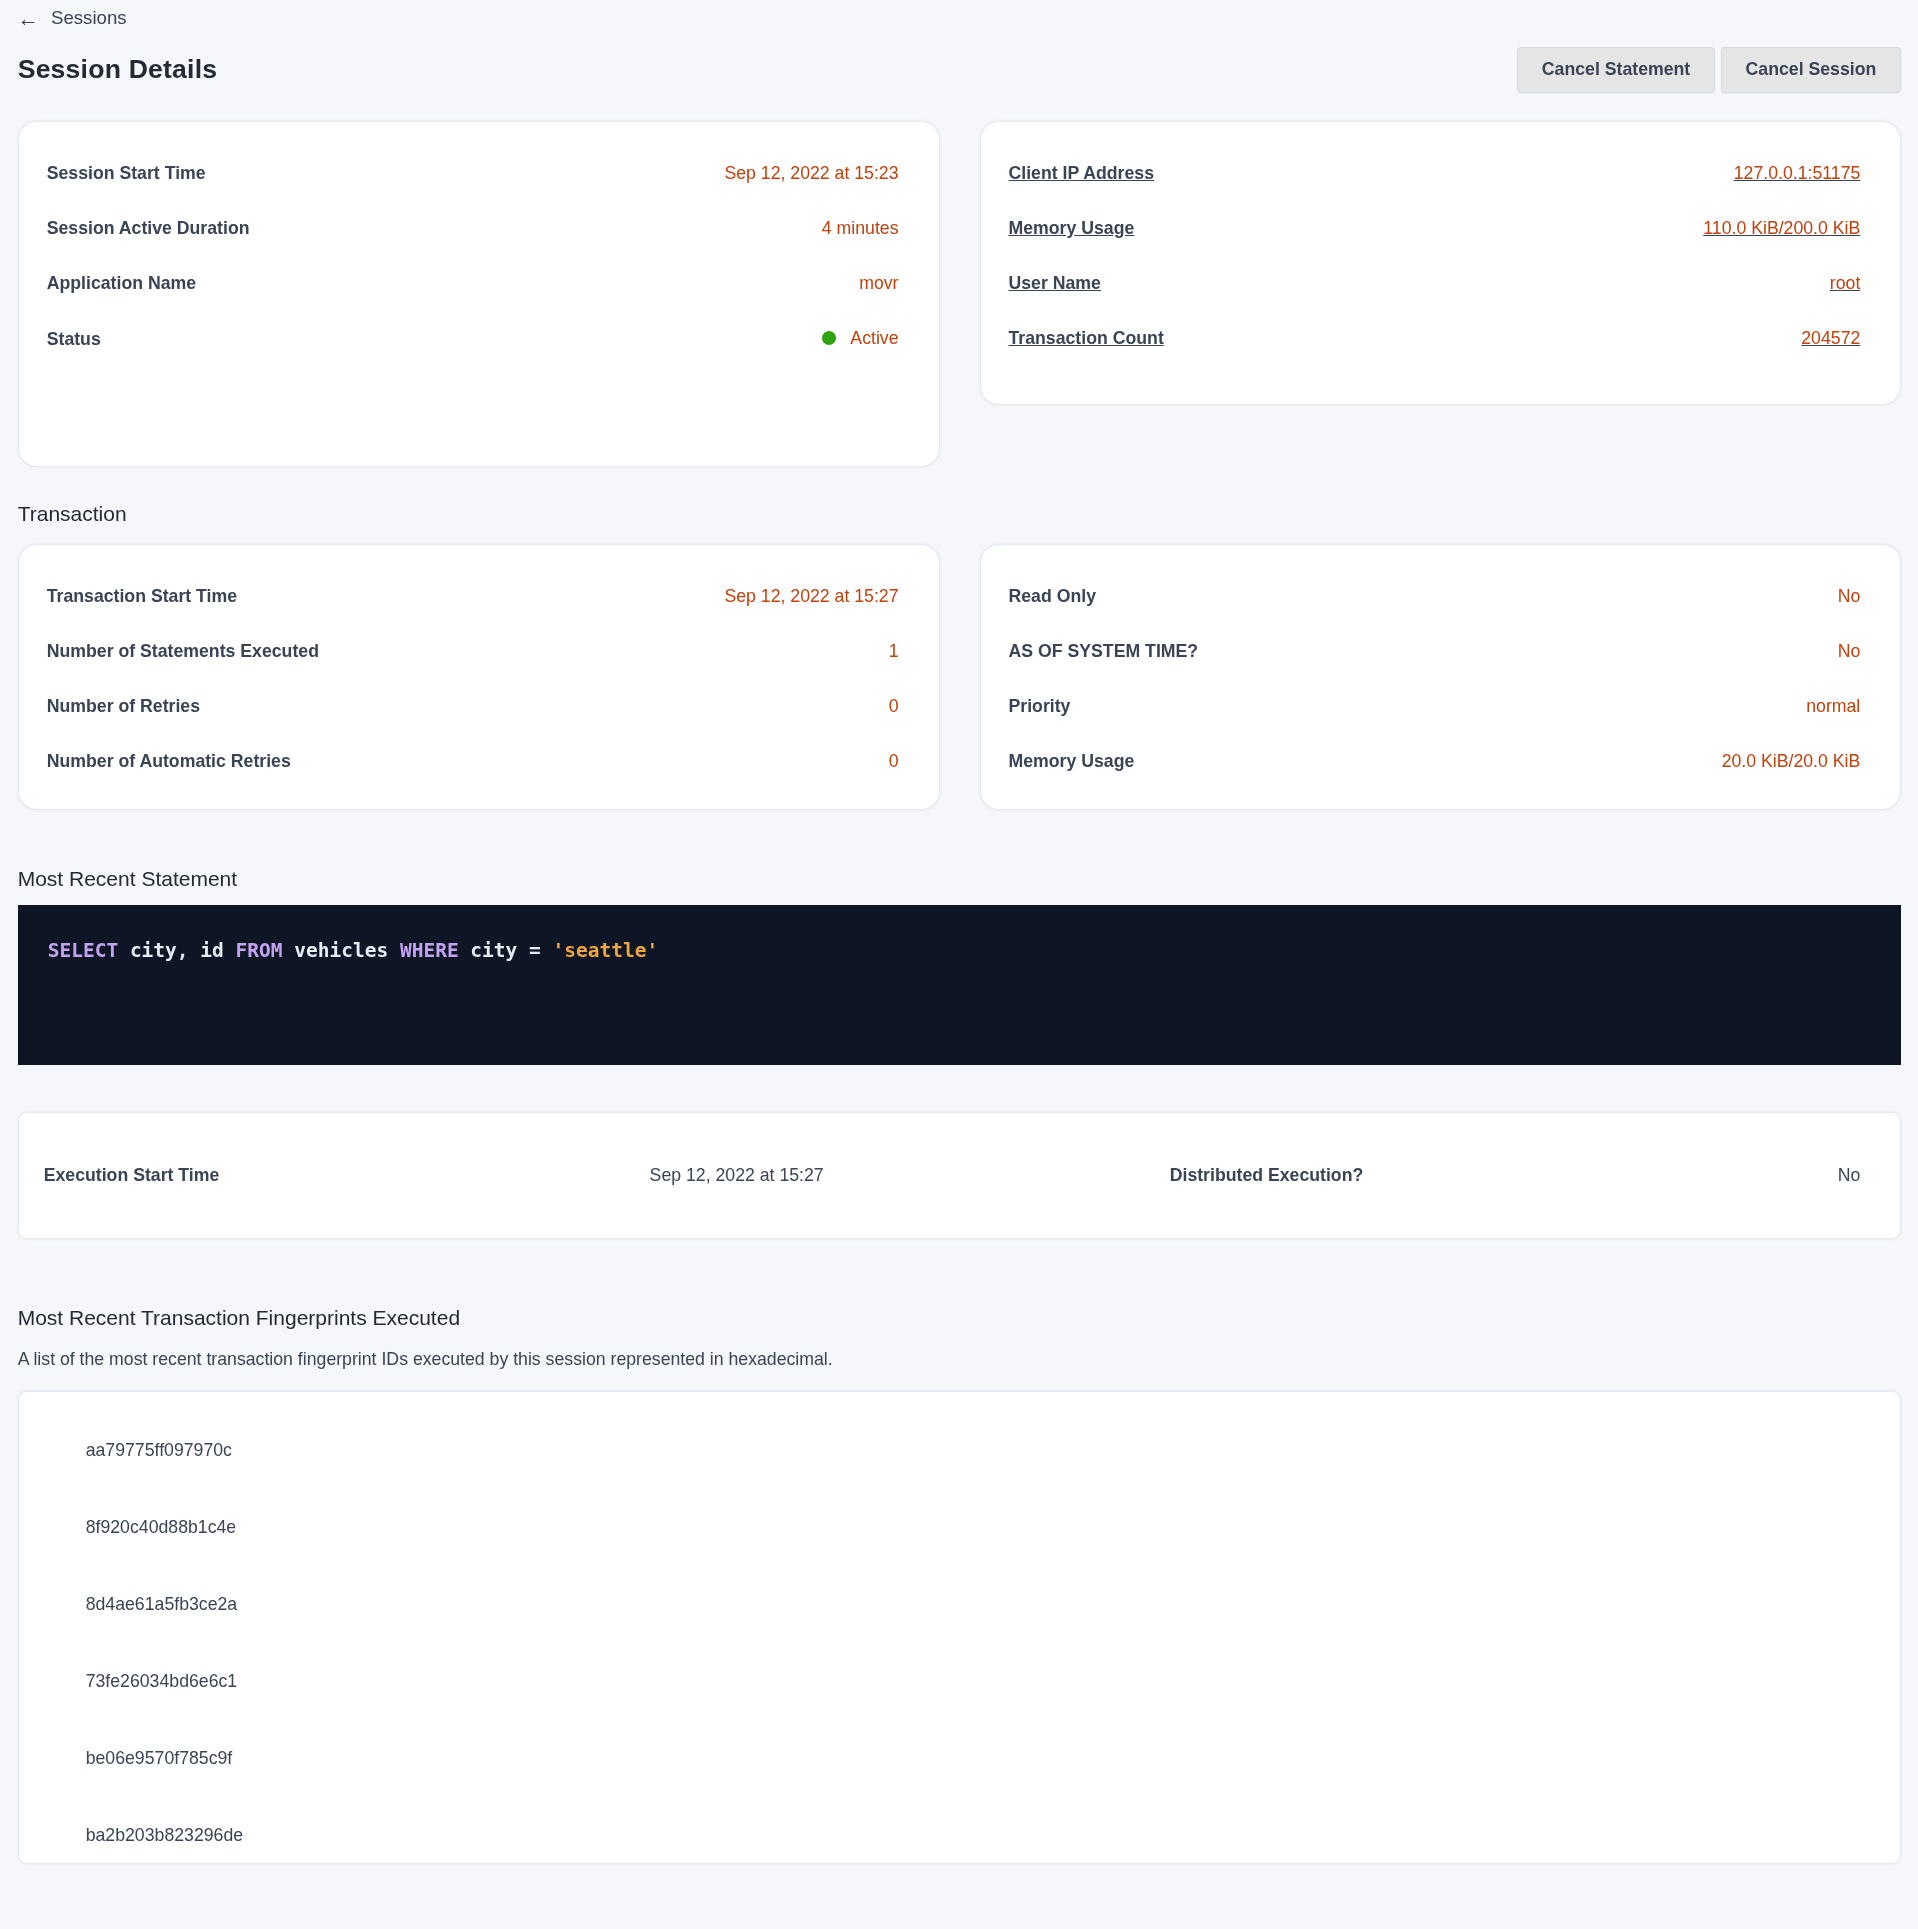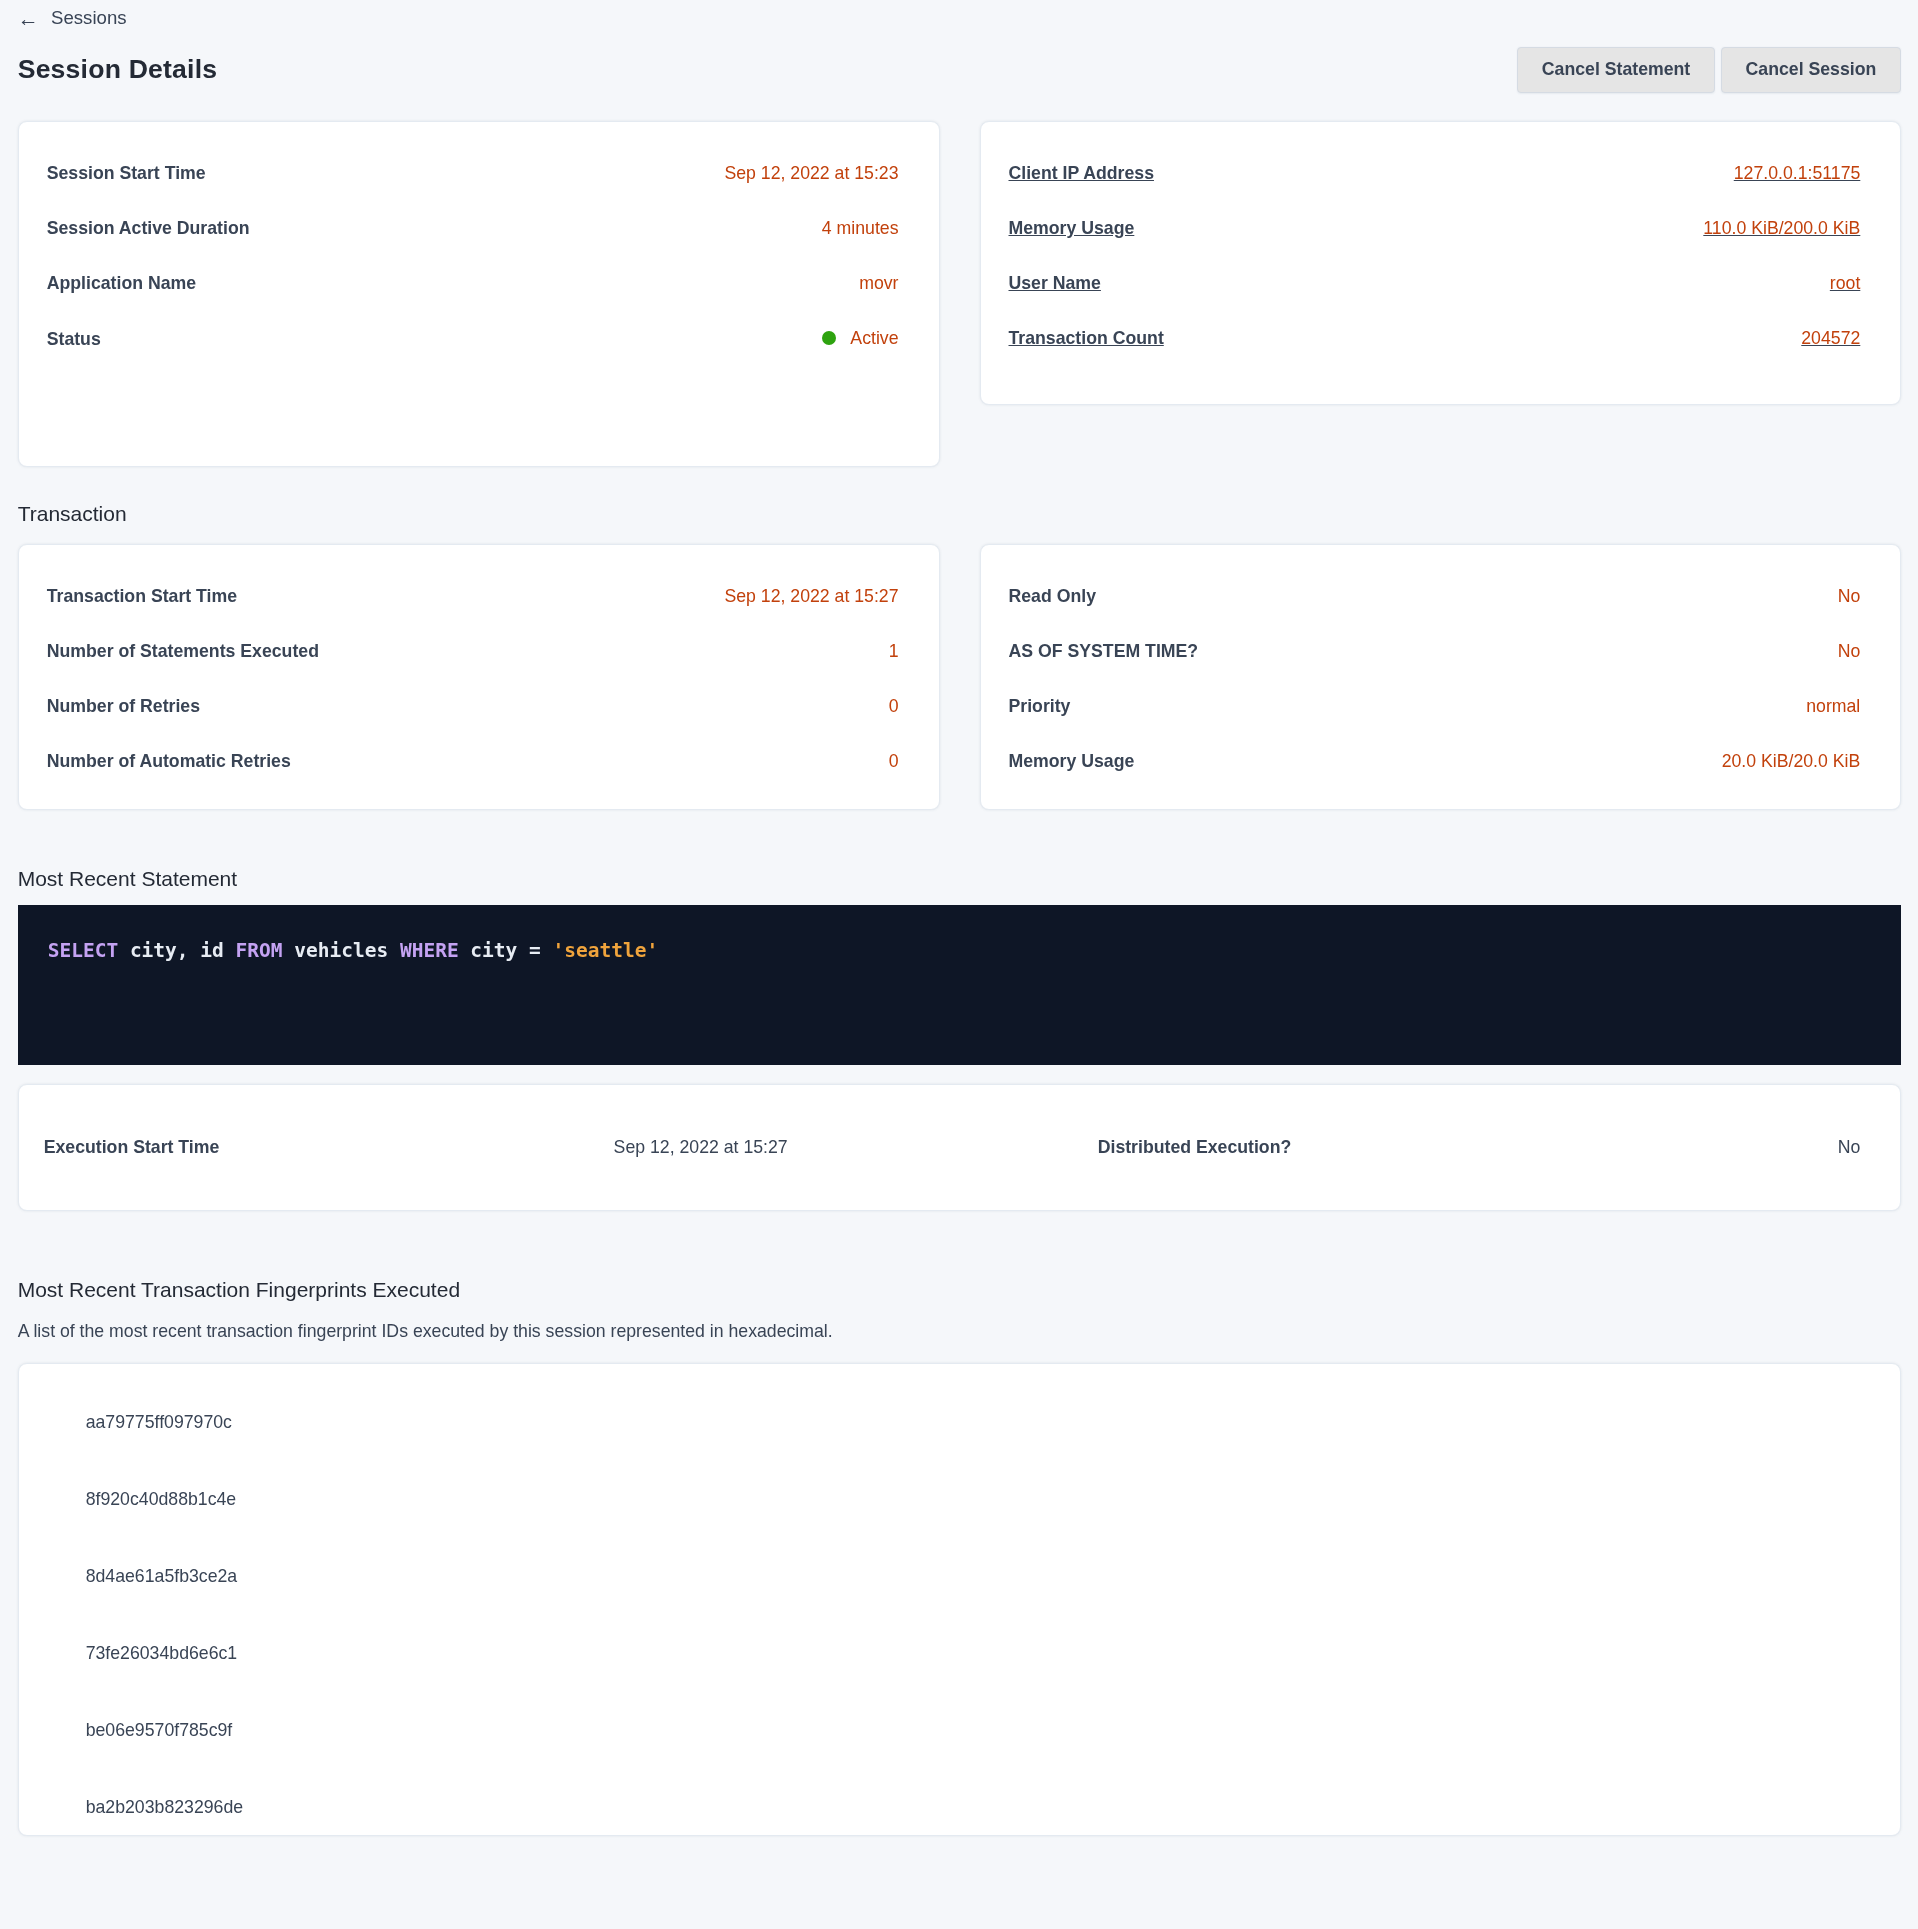--- a/index.html
+++ b/index.html
@@ -31,21 +31,21 @@
     padding: 11.5px 24px; cursor: pointer; box-shadow: 0 0.9px 1.8px rgba(67,90,111,.08);
   }
 
   
   .grid2 { display: grid; grid-template-columns: 1fr 1fr; gap: 40px; align-items: start; }
   .mt32 { margin-top: 28px; }
   .card {
     background: #fff; border: 0.9px solid #e4eaf1; border-radius: 8.9px;
     box-shadow: 0 0 2.7px rgba(67,90,111,.12);
   }
-  .card.pad { padding: 41px 40px 0 28px; }
+  .card.pad { padding: 41px 40px 0 28px; border-radius: 19px; }
   .h390 { height: 346px; } .h320 { height: 284px; text-decoration: underline; } .h300 { height: 266px; }
   .srow {
     display: flex; justify-content: space-between; align-items: baseline;
     margin-bottom: 34px; font-size: 17.7px; line-height: 21px;
   }
   .srow .lbl { font-weight: 700; color: #394455; }
   .srow .val { color: #c2410c; text-align: right; }
   .srow .val.link { color: #1a5cf0; cursor: pointer; }
   .statusval { display: flex; align-items: center; gap: 14px; }
   .dot { width: 14px; height: 14px; border-radius: 50%; background: #2ea30f; }
@@ -64,23 +64,23 @@
     font-family: "DejaVu Sans Mono", "Liberation Mono", monospace;
     font-size: 19.5px; font-weight: 700; line-height: 24px;
     white-space: pre; color: #e7ecf3;
   }
   .tok-kw { color: #c4a2f2; }
   .tok-pl { color: #e7ecf3; }
   .tok-str { color: #f0a43c; }
 
   
   .execcard {
-    margin-top: 19px; height: 127px;
+    margin-top: 47px; height: 127px;
     display: flex; align-items: center;
-    padding: 0 40px 0 25px; font-size: 17.7px;
+    padding: 0 40px 0 25px; font-size: 17.7px; gap: 36px;
   }
   .execcard .lbl { font-weight: 700; color: #394455; }
   .execcard .l1 { width: 372px; }
   .execcard .v1 { width: 372px; text-align: right; }
   .execcard .l2 { padding-left: 310px; }
   .execcard .v2 { flex: 1; text-align: right; }
 
   
   .desc { margin-top: 19.5px; font-size: 17.7px; color: #394455; }
   .fpcard { margin-top: 21px; height: 473px; padding-top: 19.5px; overflow: hidden; }

